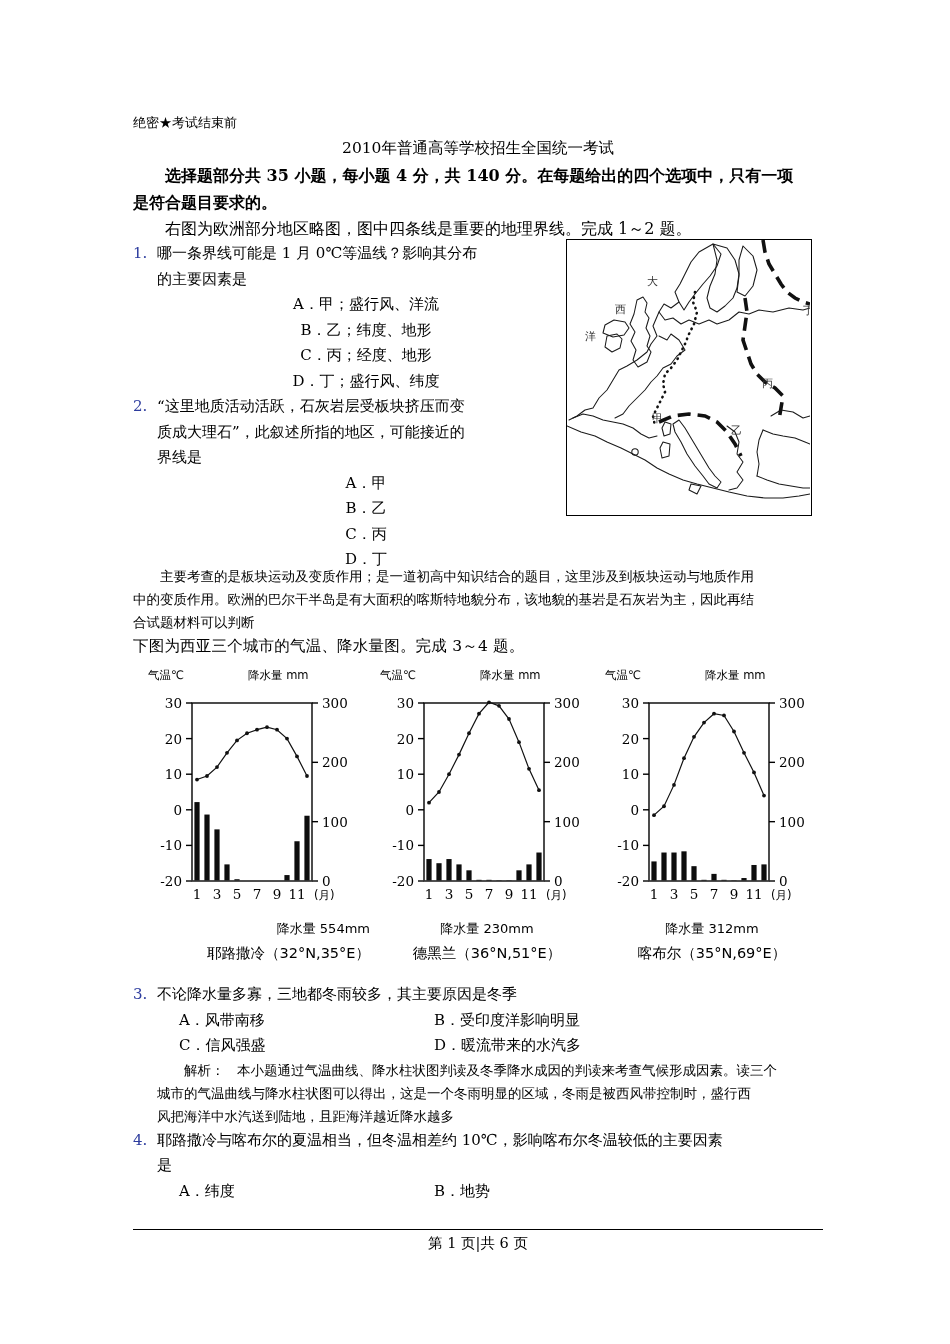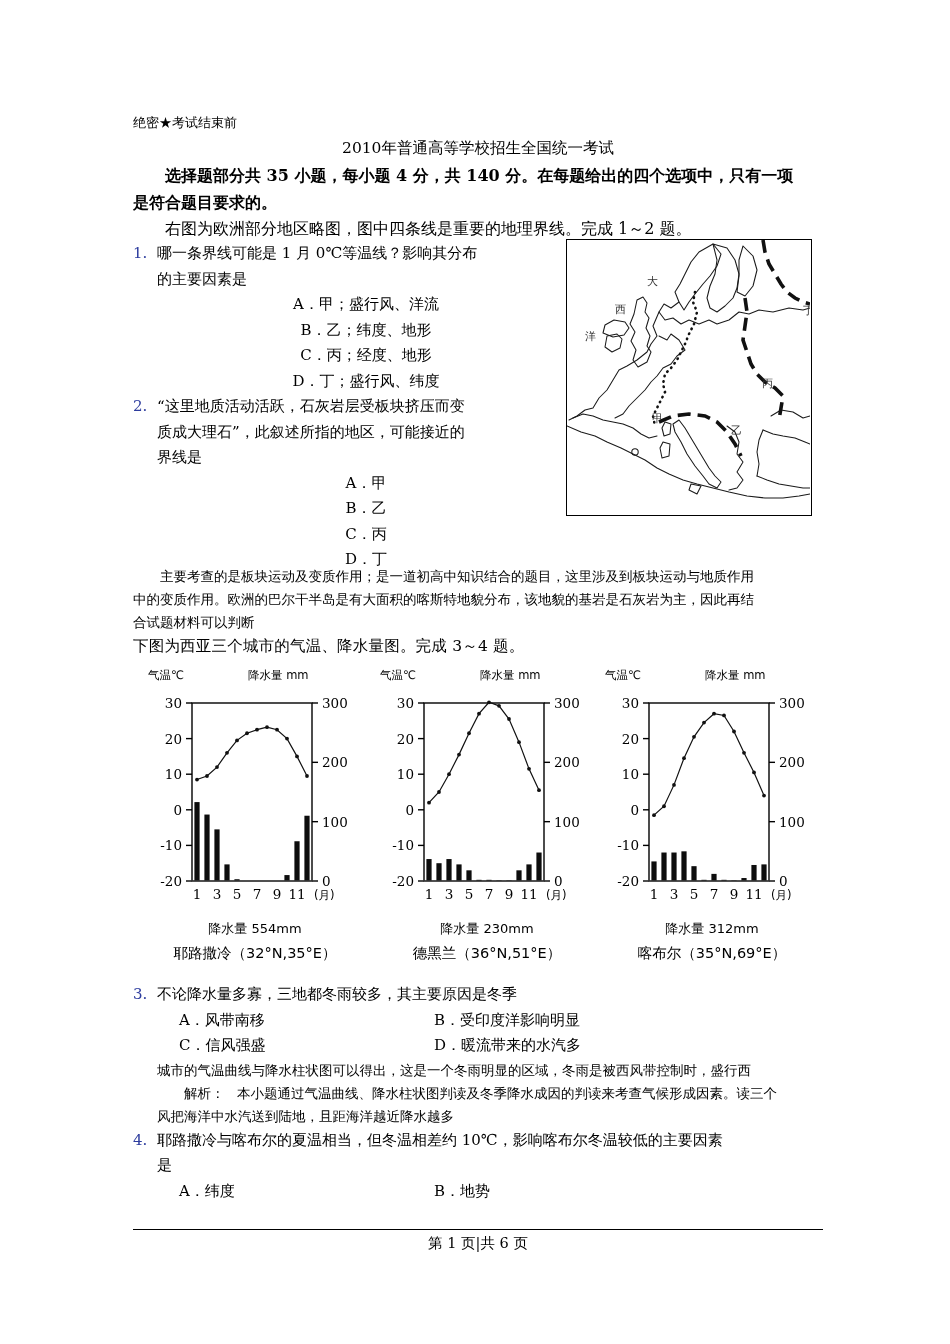--- a/index.html
+++ b/index.html
@@ -154,21 +154,21 @@
     top: 918px;
     width: 710px;
     height: 58px;
   }
   .cap-col {
     position: absolute;
     top: 0;
     width: 230px;
     text-align: center;
   }
-  .cap-col.c0 { left: 0px; }
+  .cap-col.c0 { left: 0px; text-align: right; }
   .cap-col.c1 { left: 232px; }
   .cap-col.c2 { left: 457px; }
   .cap-precip {
     font-size: 13px;
     line-height: 22px;
     font-family: "DejaVu Sans", "Liberation Sans", sans-serif;
   }
   .cap-city {
     font-size: 14.5px;
     line-height: 26px;
@@ -258,25 +258,25 @@
         <div class="opt-2col">
           <span>A．风带南移</span>
           <span>B．受印度洋影响明显</span>
         </div>
         <div class="opt-2col">
           <span>C．信风强盛</span>
           <span>D．暖流带来的水汽多</span>
         </div>
       </div>
 
-      <div class="analysis-ind2">城市的气温曲线与降水柱状图可以得出，这是一个冬雨明显的区域，冬雨是被西风带控制时，盛行西</div>
       <div class="analysis-ind2">
         <span style="margin-left:2em">解析：</span>
         <span style="margin-left:0.6em">本小题通过气温曲线、降水柱状图判读及冬季降水成因的判读来考查气候形成因素。读三个</span>
       </div>
+      <div class="analysis-ind2">城市的气温曲线与降水柱状图可以得出，这是一个冬雨明显的区域，冬雨是被西风带控制时，盛行西</div>
       <div class="analysis-ind2">风把海洋中水汽送到陆地，且距海洋越近降水越多</div>
 
       <div class="q-wrap">
         <div class="q-row">
           <span class="q-num-cell">4.</span>
           <span class="q-text-cell">耶路撒冷与喀布尔的夏温相当，但冬温相差约 10℃，影响喀布尔冬温较低的主要因素</span>
         </div>
         <div class="q-cont">是</div>
         <div class="opt-2col">
           <span>A．纬度</span>

